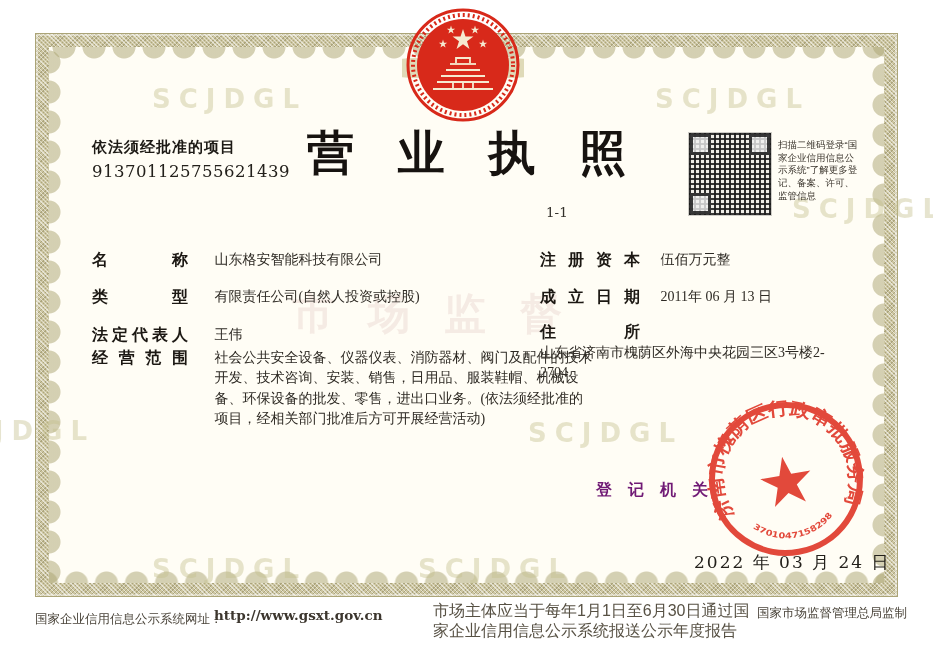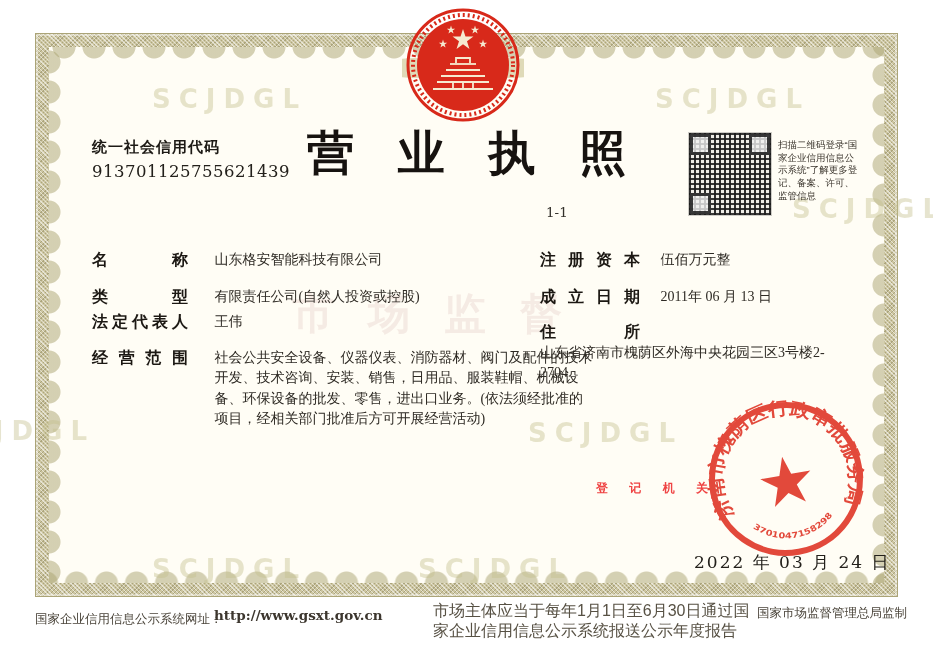--- a/index.html
+++ b/index.html
@@ -50,21 +50,21 @@
       background:rgba(240,240,240,.8);}
   .qr .f1{left:1px;top:1px;} .qr .f2{right:1px;top:1px;} .qr .f3{left:1px;bottom:1px;}
   .qr-caption{left:778px;top:139px;width:82px;font-size:9.5px;line-height:1.34;color:#3a342c;}
   
   .lbl{display:inline-block;font-weight:700;font-size:16px;color:#1c1813;
        text-align-last:justify;vertical-align:top;}
   .val{display:inline-block;font-family:"Liberation Serif",serif;font-size:14px;
        color:#2e2a24;vertical-align:top;line-height:1.45;}
   .w96{width:96px;margin-right:22px;}
   .w100{width:100px;margin-right:16px;}
-  .registrar{left:596px;top:480px;width:112px;font-weight:700;font-size:12px;color:#ef4444;
+  .registrar{left:596px;top:480px;width:112px;font-weight:700;font-size:16px;color:#701a75;
              text-align-last:justify;}
   .issue-date{left:694px;top:551px;font-family:"DejaVu Serif",serif;font-size:17px;
               letter-spacing:2px;color:#23201b;z-index:3;}
   
   .seal{left:705px;top:398px;width:162px;height:162px;z-index:4;opacity:.92;}
   
   .ft{position:absolute;z-index:3;color:#4a443a;}
   .ft-left-label{left:35px;top:611px;font-size:12.5px;}
   .ft-left-url{left:214px;top:607px;font-size:13.5px;font-family:"DejaVu Serif",serif;font-weight:700;color:#3c362e;}
   .ft-notice{left:433px;top:601px;font-size:16px;line-height:1.25;color:#575144;}
@@ -111,39 +111,39 @@
       <path d="M-22,11 H22"></path>
       <path d="M-26,17 H26"></path>
       <path d="M-30,24 H30"></path>
       <path d="M-10,17 V24 M0,17 V24 M10,17 V24"></path>
     </g>
   </svg>
 
   <div class="abs title">营 业 执 照</div>
   <div class="abs copynum">1-1</div>
 
-  <div class="abs cc-label">统一社会信用代码</div>
+  <div class="abs cc-label">依法须经批准的项目</div>
   <div class="abs cc-value">913701125755621439</div>
 
   <div class="abs qr">
     <div class="finder f1"></div>
     <div class="finder f2"></div>
     <div class="finder f3"></div>
   </div>
   <div class="abs qr-caption">扫描二维码登录“国家企业信用信息公示系统”了解更多登记、备案、许可、监管信息</div>
 
   <div class="abs" style="left:92px;top:250px;">
     <span class="lbl w96">名称</span>
     <span class="val" style="width:300px;">山东格安智能科技有限公司</span>
   </div>
   <div class="abs" style="left:92px;top:287px;">
     <span class="lbl w96">类型</span>
     <span class="val" style="width:300px;">有限责任公司(自然人投资或控股)</span>
   </div>
-  <div class="abs" style="left:92px;top:312px;">
+  <div class="abs" style="left:92px;top:325px;">
     <span class="lbl w96">法定代表人</span>
     <span class="val" style="width:300px;">王伟</span>
   </div>
   <div class="abs" style="left:92px;top:348px;">
     <span class="lbl w96">经营范围</span>
     <span class="val" style="width:382px;">社会公共安全设备、仪器仪表、消防器材、阀门及配件的技术开发、技术咨询、安装、销售，日用品、服装鞋帽、机械设备、环保设备的批发、零售，进出口业务。(依法须经批准的项目，经相关部门批准后方可开展经营活动)</span>
   </div>
 
   <div class="abs" style="left:540px;top:250px;">
     <span class="lbl w100">注册资本</span>

